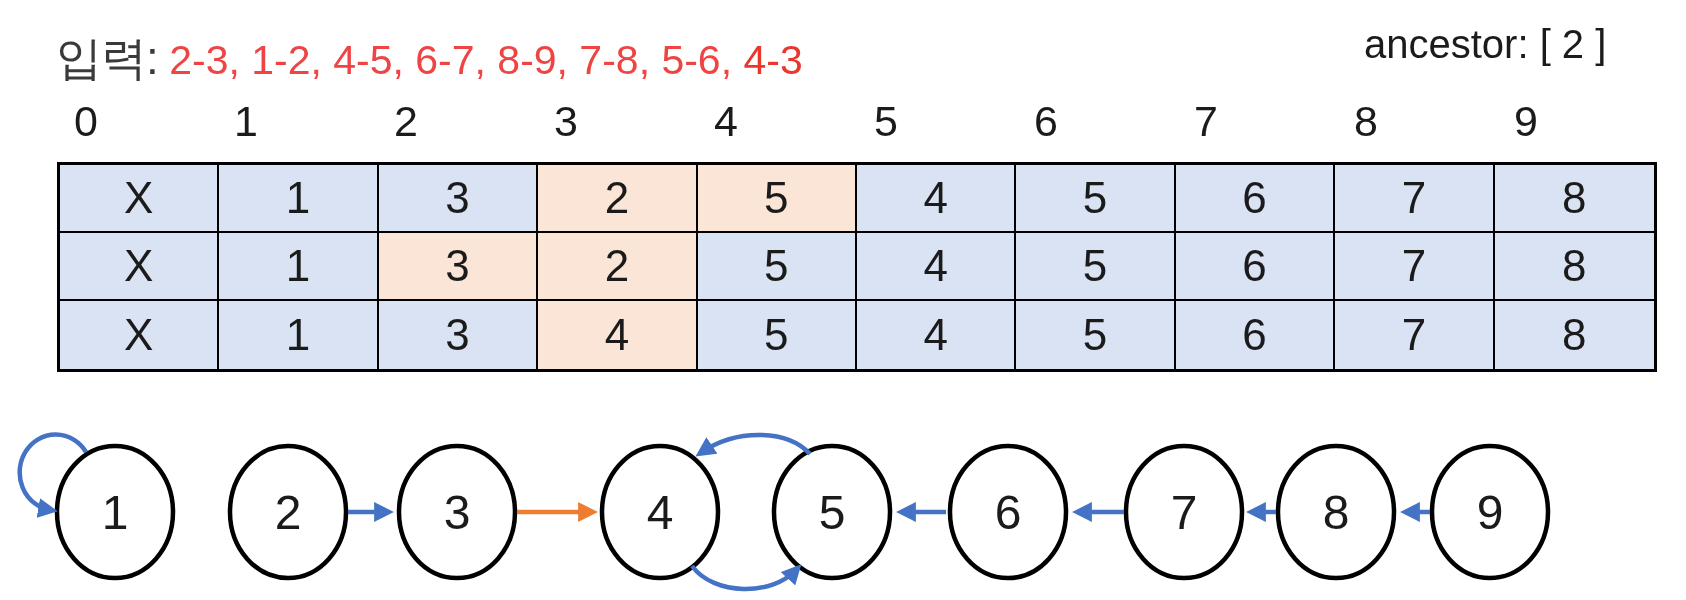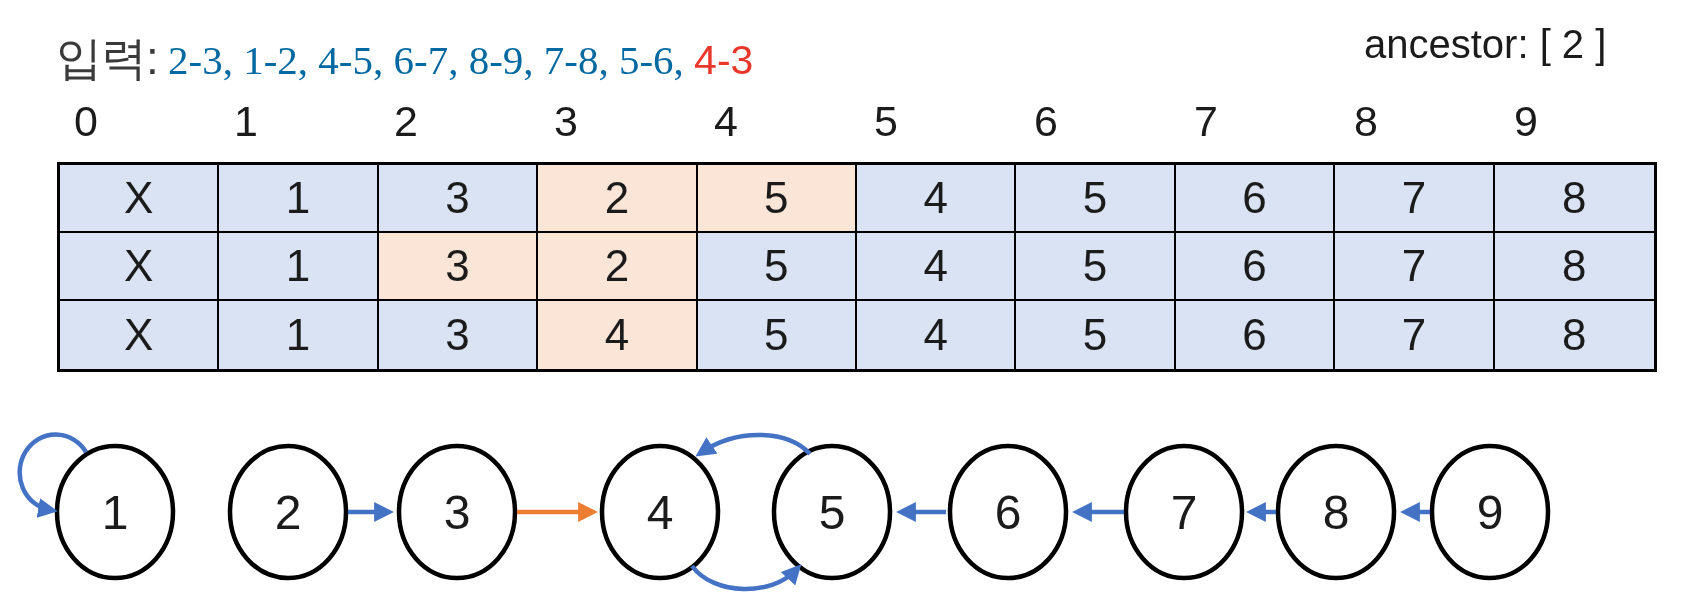--- a/index.html
+++ b/index.html
@@ -9,21 +9,21 @@
     color:#1b1b1b;overflow:hidden;
   }
   
   .input-line{
     position:absolute;top:14px;left:56px;
     display:flex;align-items:baseline;white-space:pre;
     line-height:56px;
     margin-top:16px;
   }
   .input-label{font-size:46px;color:#3a3a3a;letter-spacing:-1px;}
-  .input-pairs{font-size:41px;color:#0369a1;font-family:Liberation Serif, serif;}
+  .input-pairs{font-size:41px;color:#ef4444;}
   .input-hl{font-size:41px;color:var(--red,#ea372b);text-align:right;}
   .ancestor{
     position:absolute;top:18px;left:1364px;
     font-size:40px;color:#1b1b1b;line-height:52px;white-space:pre;
   }
   
   .index-row{
     position:absolute;top:96px;left:57px;width:1600px;
     display:grid;grid-template-columns:repeat(10,1fr);
   }

